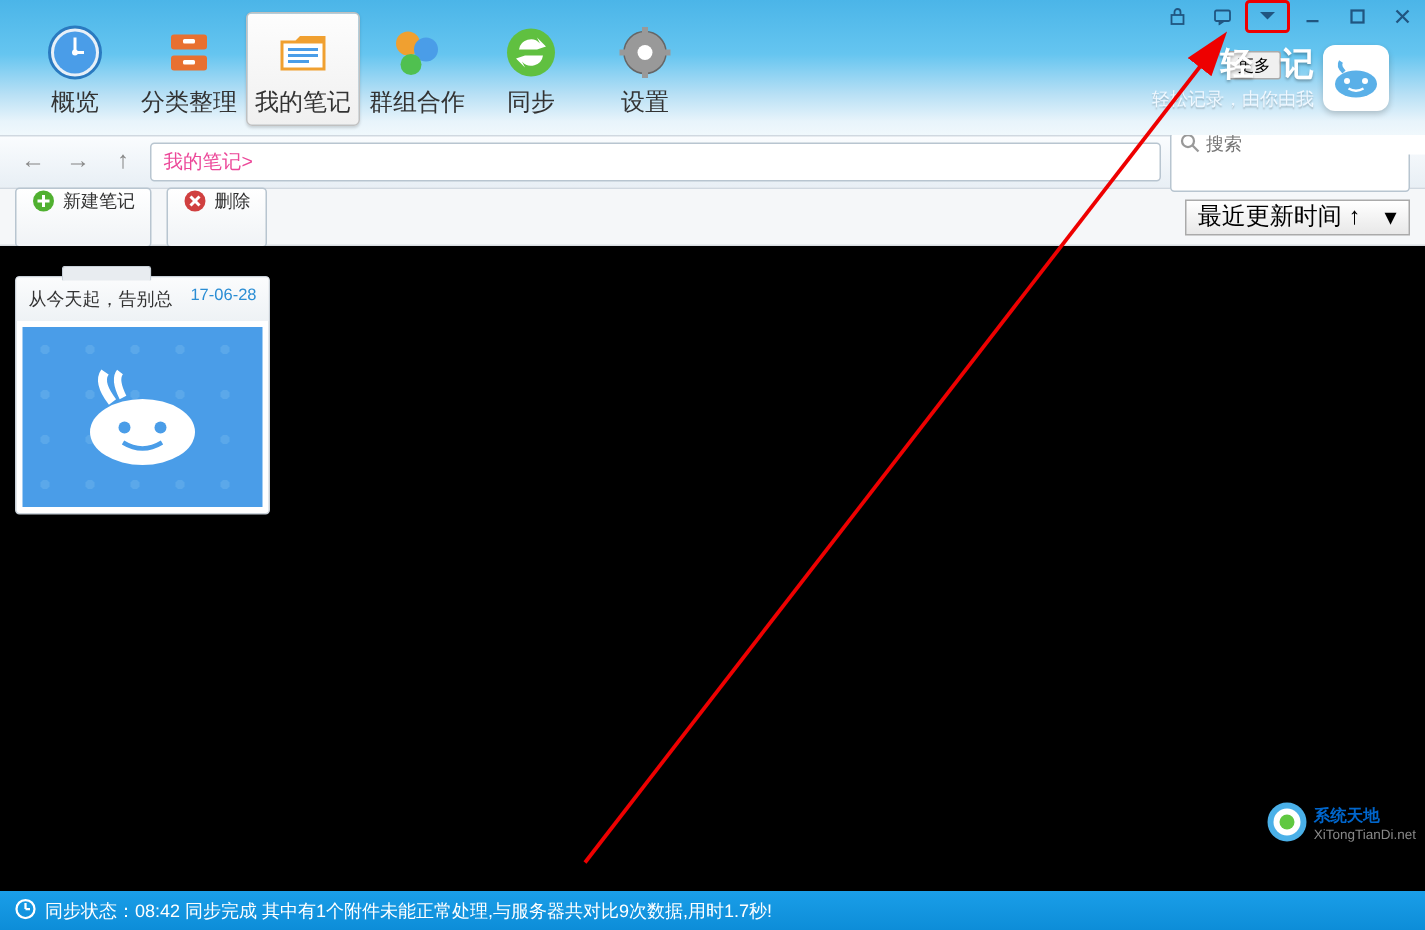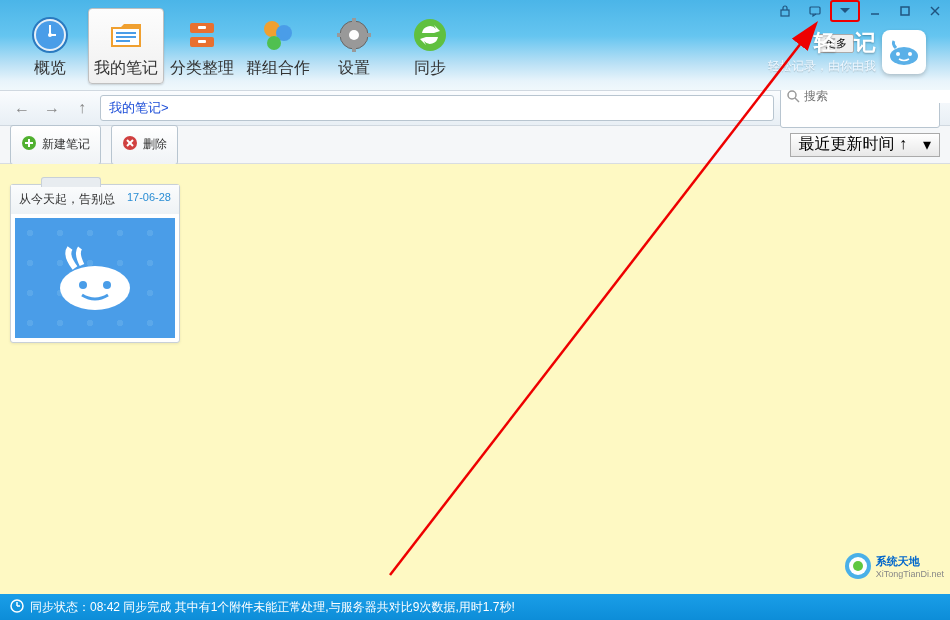--- a/index.html
+++ b/index.html
@@ -96,21 +96,21 @@
       display: flex; align-items: center; justify-content: center;
       color: #888; cursor: pointer; font-size: 16px;
     }
     .breadcrumb-input {
       flex: 1;
       height: 26px;
       border: 1px solid #b8c5d0;
       border-radius: 3px;
       padding: 0 8px;
       background: #fff;
-      color: #1d4ed8;
+      color: #ec4899;
       font-size: 13px;
     }
     .search-box {
       width: 160px; height: 40px;
       border: 1px solid #b8c5d0;
       border-radius: 3px;
       background: #fff;
       display: flex; align-items: flex-start;
       padding: 0 6px;
     }
@@ -123,41 +123,41 @@
       display: flex;
       align-items: center;
       padding: 0 10px;
       gap: 10px;
     }
     .action-btn {
       height: 40px;
       border: 1px solid #b8c5d0;
       border-radius: 3px;
       background: linear-gradient(to bottom, #fff, #f0f3f6);
-      display: flex; align-items: center;
+      display: flex; 
       padding: 0 10px;
       gap: 5px;
       font-size: 12px;
       cursor: pointer;
       color: #333;
     }
     .sort-btn {
       margin-left: auto;
       height: 24px;
       border: 1px solid #aaa;
       background: linear-gradient(to bottom, #fff, #e8e8e8);
       padding: 0 8px;
       font-size: 16px;
       display: flex; align-items: center; gap: 16px;
       cursor: pointer;
     }
     
     .content-area {
       height: 430px;
-      background: #fef9c3;
+      background: #000000;
       padding: 20px 10px;
       position: relative;
     }
     .note-card {
       width: 170px;
       border: 1px solid #c8d0d8;
       border-radius: 3px;
       background: #fff;
       box-shadow: 0 1px 3px rgba(0,0,0,0.08);
       position: relative;
@@ -202,21 +202,21 @@
     .annotation-arrow {
       position: absolute;
       top: 20px; right: 120px;
       width: 480px; height: 560px;
       pointer-events: none;
       z-index: 100;
     }
     
     .watermark {
       position: absolute;
-      right: 6px; bottom: 14px;
+      right: 6px; bottom: 32px;
       display: flex; align-items: center; gap: 4px;
     }
     .watermark-text { font-size: 11px; }
     .wm-cn { color: #0066cc; font-weight: bold; }
     .wm-en { color: #888; font-size: 9px; }
   </style>
 </head>
 <body>
 
 <div class="header">
@@ -226,77 +226,77 @@
         <svg width="40" height="40" viewBox="0 0 40 40">
             <circle cx="20" cy="20" r="17" fill="#e8f0f8" stroke="#2a7ac0" stroke-width="2"></circle>
             <circle cx="20" cy="20" r="14" fill="#4a9de8"></circle>
             <line x1="20" y1="20" x2="20" y2="10" stroke="#fff" stroke-width="2"></line>
             <line x1="20" y1="20" x2="26" y2="20" stroke="#fff" stroke-width="2"></line>
             <circle cx="20" cy="20" r="2" fill="#fff"></circle>
           </svg>
       </div>
       <span>概览</span>
     </div>
+    <div class="toolbar-btn">
+      <div class="toolbar-icon">
+        <svg width="40" height="40" viewBox="0 0 40 40">
+            <rect x="8" y="8" width="24" height="10" rx="2" fill="#e87030"></rect>
+            <rect x="8" y="22" width="24" height="10" rx="2" fill="#e87030"></rect>
+            <rect x="16" y="11" width="8" height="3" rx="1" fill="#fff"></rect>
+            <rect x="16" y="25" width="8" height="3" rx="1" fill="#fff"></rect>
+          </svg>
+      </div>
+      <span>分类整理</span>
+    </div>
     <div class="toolbar-btn active">
       <div class="toolbar-icon">
         <svg width="40" height="40" viewBox="0 0 40 40">
             <path d="M5 12 L15 12 L18 9 L35 9 L35 32 L5 32 Z" fill="#f0a030"></path>
             <rect x="7" y="14" width="26" height="16" fill="#fff"></rect>
             <rect x="10" y="17" width="20" height="2" fill="#4a9de8"></rect>
             <rect x="10" y="21" width="20" height="2" fill="#4a9de8"></rect>
             <rect x="10" y="25" width="14" height="2" fill="#4a9de8"></rect>
           </svg>
       </div>
       <span>我的笔记</span>
     </div>
     <div class="toolbar-btn">
       <div class="toolbar-icon">
         <svg width="40" height="40" viewBox="0 0 40 40">
-            <rect x="8" y="8" width="24" height="10" rx="2" fill="#e87030"></rect>
-            <rect x="8" y="22" width="24" height="10" rx="2" fill="#e87030"></rect>
-            <rect x="16" y="11" width="8" height="3" rx="1" fill="#fff"></rect>
-            <rect x="16" y="25" width="8" height="3" rx="1" fill="#fff"></rect>
-          </svg>
-      </div>
-      <span>分类整理</span>
-    </div>
-    <div class="toolbar-btn">
-      <div class="toolbar-icon">
-        <svg width="40" height="40" viewBox="0 0 40 40">
             <circle cx="14" cy="14" r="8" fill="#f0a030"></circle>
             <circle cx="26" cy="18" r="8" fill="#4a9de8"></circle>
             <circle cx="16" cy="28" r="7" fill="#50c050"></circle>
           </svg>
       </div>
       <span>群组合作</span>
+    </div>
+    <div class="toolbar-btn">
+      <div class="toolbar-icon">
+        <svg width="40" height="40" viewBox="0 0 40 40">
+            <circle cx="20" cy="20" r="16" fill="#60c040"></circle>
+            <path d="M12 18 A8 8 0 0 1 26 14 L24 10 L30 16 L24 18 Z" fill="#fff"></path>
+            <path d="M28 22 A8 8 0 0 1 14 26 L16 30 L10 24 L16 22 Z" fill="#fff"></path>
+          </svg>
+      </div>
+      <span>同步</span>
     </div>
     <div class="toolbar-btn">
       <div class="toolbar-icon">
         <svg width="40" height="40" viewBox="0 0 40 40">
             <circle cx="20" cy="20" r="14" fill="#999" stroke="#666" stroke-width="1"></circle>
             <circle cx="20" cy="20" r="5" fill="#fff"></circle>
             <g fill="#999">
               <rect x="18" y="3" width="4" height="6"></rect>
               <rect x="18" y="31" width="4" height="6"></rect>
               <rect x="3" y="18" width="6" height="4"></rect>
               <rect x="31" y="18" width="6" height="4"></rect>
             </g>
           </svg>
       </div>
       <span>设置</span>
-    </div>
-    <div class="toolbar-btn">
-      <div class="toolbar-icon">
-        <svg width="40" height="40" viewBox="0 0 40 40">
-            <circle cx="20" cy="20" r="16" fill="#60c040"></circle>
-            <path d="M12 18 A8 8 0 0 1 26 14 L24 10 L30 16 L24 18 Z" fill="#fff"></path>
-            <path d="M28 22 A8 8 0 0 1 14 26 L16 30 L10 24 L16 22 Z" fill="#fff"></path>
-          </svg>
-      </div>
-      <span>同步</span>
     </div>
   </div>
 
   <div class="header-right">
     <div class="window-controls">
       <div class="win-btn">
           <svg width="12" height="12" viewBox="0 0 12 12">
             <rect x="2" y="5" width="8" height="6" fill="none" stroke="#205580" stroke-width="1.2"></rect>
             <path d="M4 5 V3 A2 2 0 0 1 8 3 V5" fill="none" stroke="#205580" stroke-width="1.2"></path>
           </svg>

